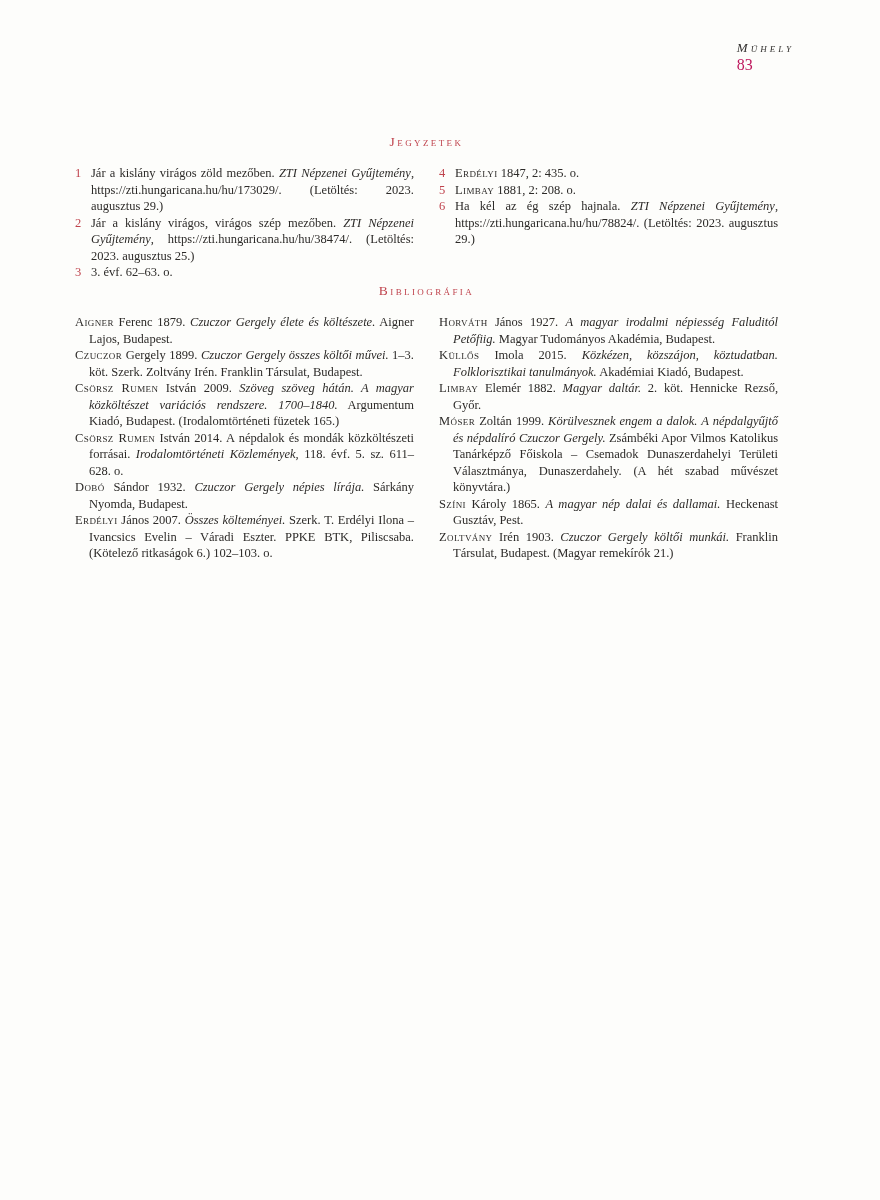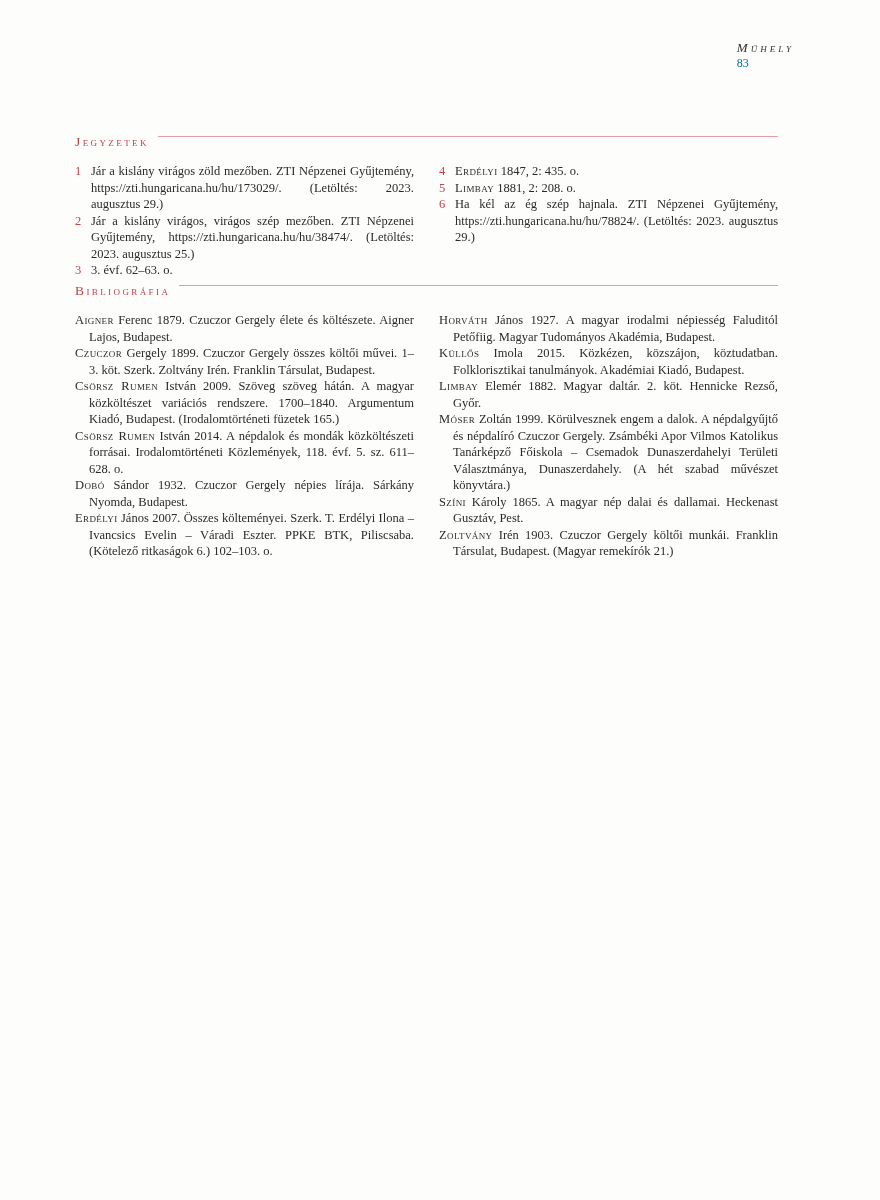--- a/index.html
+++ b/index.html
@@ -27,37 +27,39 @@
     flex-direction: column;
   }
   .journal-section {
     font-style: italic;
     font-variant: small-caps;
     letter-spacing: 3px;
     font-size: 13px;
     color: #33312f;
   }
   .page-number {
-    font-size: 12px;
+    font-size: 16px;
     margin-left: 16px;
-    color: #0369a1;
+    color: #be185d;
   }
 
   
   .section {
     position: absolute;
     left: 75px;
     width: 703px;
   }
   .section.notes { top: 134px; }
   .section.bibliography { top: 283px; }
 
   .section-heading {
     display: flex;
+    align-items: center;
     margin-bottom: 13px;
+    flex-direction: column;
   }
   .section-title {
     font-variant: small-caps;
     letter-spacing: 2.4px;
     font-size: 13.5px;
     color: #bf424c;
     white-space: nowrap;
   }
   .section-rule {
     flex: 1;
@@ -93,21 +95,21 @@
     margin: 0;
     font-size: 12.5px;
     line-height: 16.5px;
     text-align: justify;
     padding-left: 14px;
     text-indent: -14px;
   }
 
   
   .seg-r { }
-  .seg-i { }
+  .seg-i { font-style: italic; }
   .seg-sc { font-variant: small-caps; letter-spacing: 0.4px; }
 </style>
 </head>
 <body>
 
 <div class="page">
 
   <div class="running-header">
     <span class="journal-section">Műhely</span>
     <span class="page-number">83</span>

